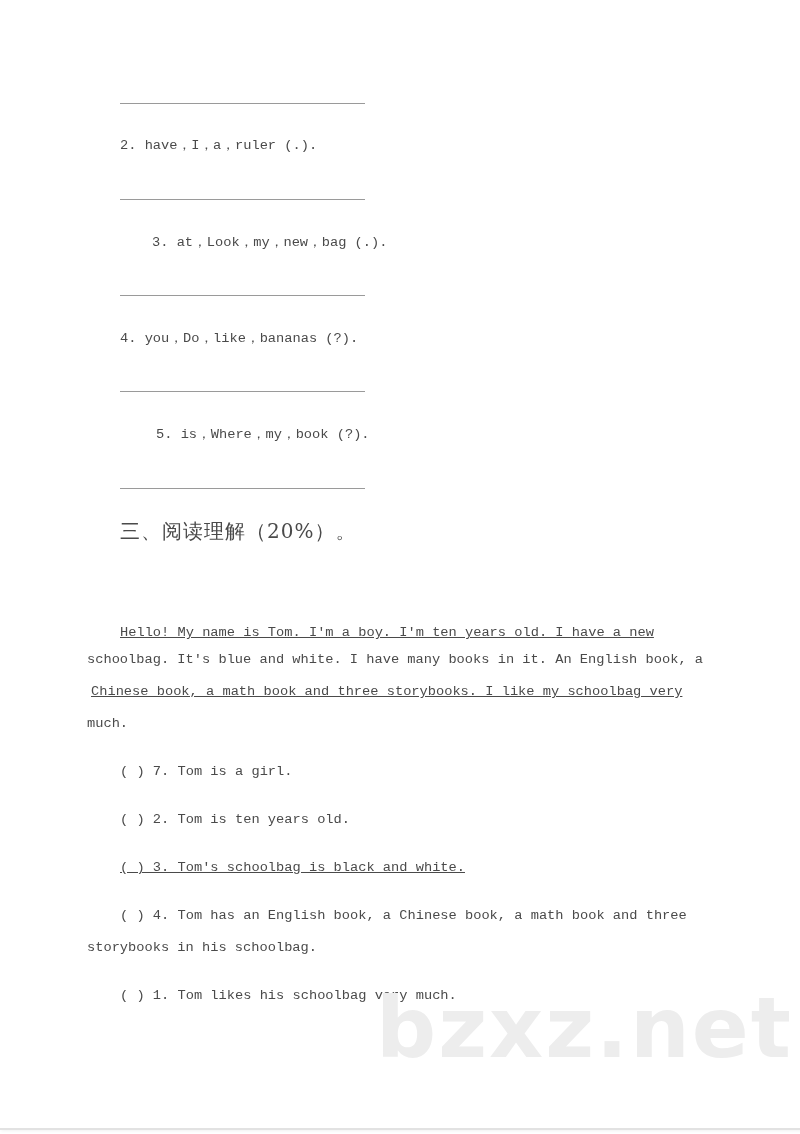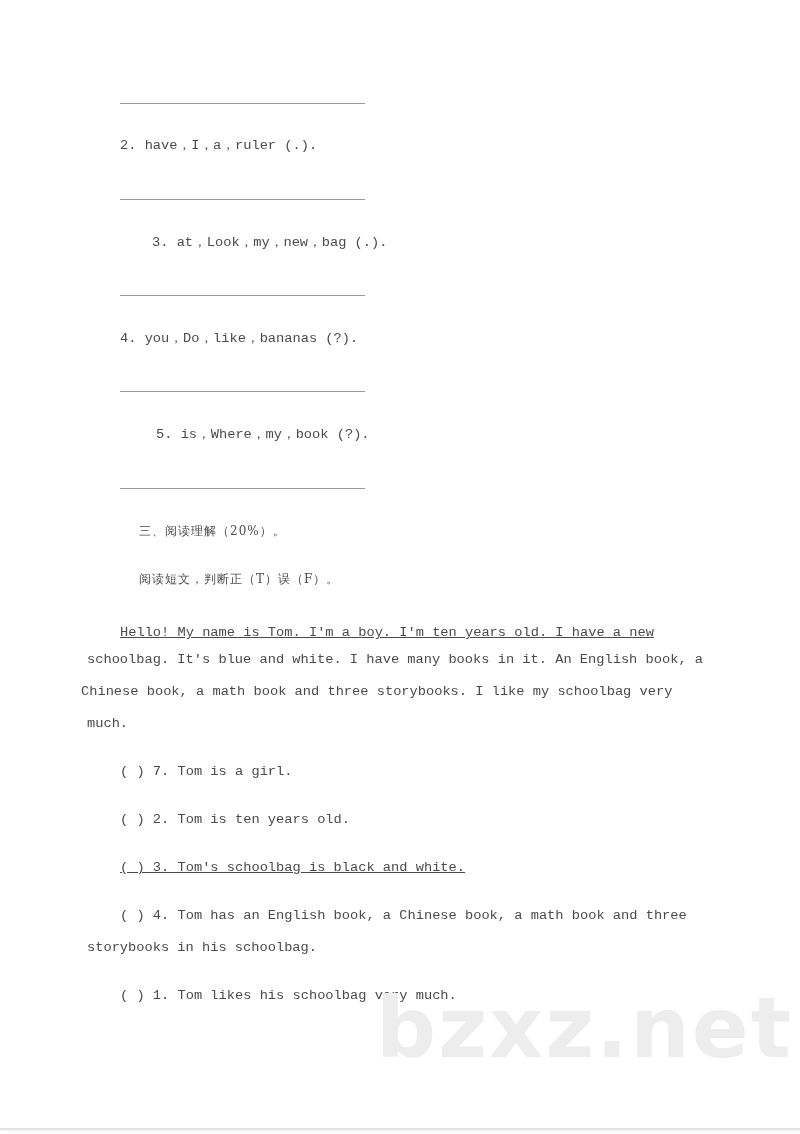--- a/index.html
+++ b/index.html
@@ -15,23 +15,22 @@
   .txt {
     position: absolute;
     font-family: "Liberation Mono", "DejaVu Sans Mono", monospace;
     font-size: 13.7px;
     color: #4a4a4a;
     white-space: pre;
     line-height: 18px;
   }
   .cn {
     font-family: "DejaVu Serif", "Liberation Serif", serif;
-    font-size: 12px;
+    font-size: 20px;
     letter-spacing: 1px;
-    margin-left: 19px;
   }
   .blank {
     position: absolute; left: 120px; width: 245px; height: 0;
     border-top: 1px solid #9a9a9a;
   }
   .watermark {
     position: absolute; left: 376px; top: 978px;
     font-family: "DejaVu Sans", "Liberation Sans", sans-serif;
     font-weight: bold; font-size: 84px; letter-spacing: 2px;
     color: #ededed; line-height: 100px; white-space: pre;
@@ -50,26 +49,25 @@
   <div class="txt" style="left:120px; top:234px;margin-left:32px;">3. at，Look，my，new，bag (.).</div>
   <div class="blank" style="top:295px;"></div>
 
   <div class="txt" style="left:120px; top:330px;">4. you，Do，like，bananas (?).</div>
   <div class="blank" style="top:391px;"></div>
 
   <div class="txt" style="left:120px; top:426px;margin-left:36px;">5. is，Where，my，book (?).</div>
   <div class="blank" style="top:488px;"></div>
 
   <div class="txt cn" style="left:120px; top:522px;">三、阅读理解（20%）。</div>
-  <div class="txt cn" style="left:120px; top:570px;">阅读短文，判断正（T）误（F）。</div>
 
   <div>
     <div class="txt" style="left:120px; top:624px;text-decoration:underline;">Hello! My name is Tom. I'm a boy. I'm ten years old. I have a new</div>
     <div class="txt" style="left:87px; top:651px;">schoolbag. It's blue and white. I have many books in it. An English book, a</div>
-    <div class="txt" style="left:81px; top:683px;">Chinese book, a math book and three storybooks. I like my schoolbag very</div>
+    <div class="txt" style="left:91px; top:683px;text-decoration:underline;">Chinese book, a math book and three storybooks. I like my schoolbag very</div>
     <div class="txt" style="left:87px; top:715px;">much.</div>
   </div>
 
   <div>
     <div class="txt" style="left:120px; top:763px;">( ) 7. Tom is a girl.</div>
     <div class="txt" style="left:120px; top:811px;">( ) 2. Tom is ten years old.</div>
     <div class="txt" style="left:120px; top:859px;text-decoration:underline;">( ) 3. Tom's schoolbag is black and white.</div>
     <div class="txt" style="left:120px; top:907px;">( ) 4. Tom has an English book, a Chinese book, a math book and three</div>
     <div class="txt" style="left:87px; top:939px;">storybooks in his schoolbag.</div>
     <div class="txt" style="left:120px; top:987px;">( ) 1. Tom likes his schoolbag very much.</div>

